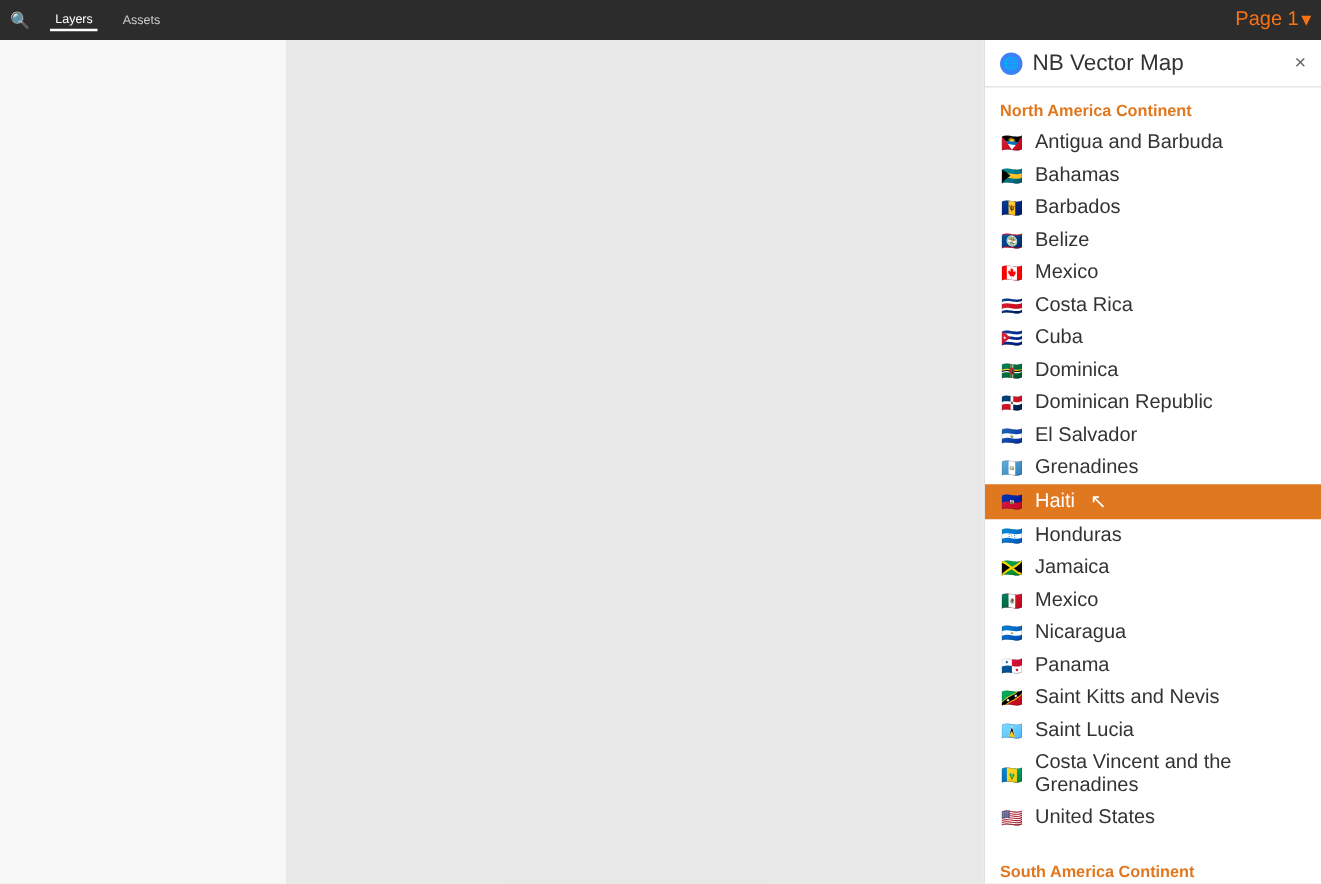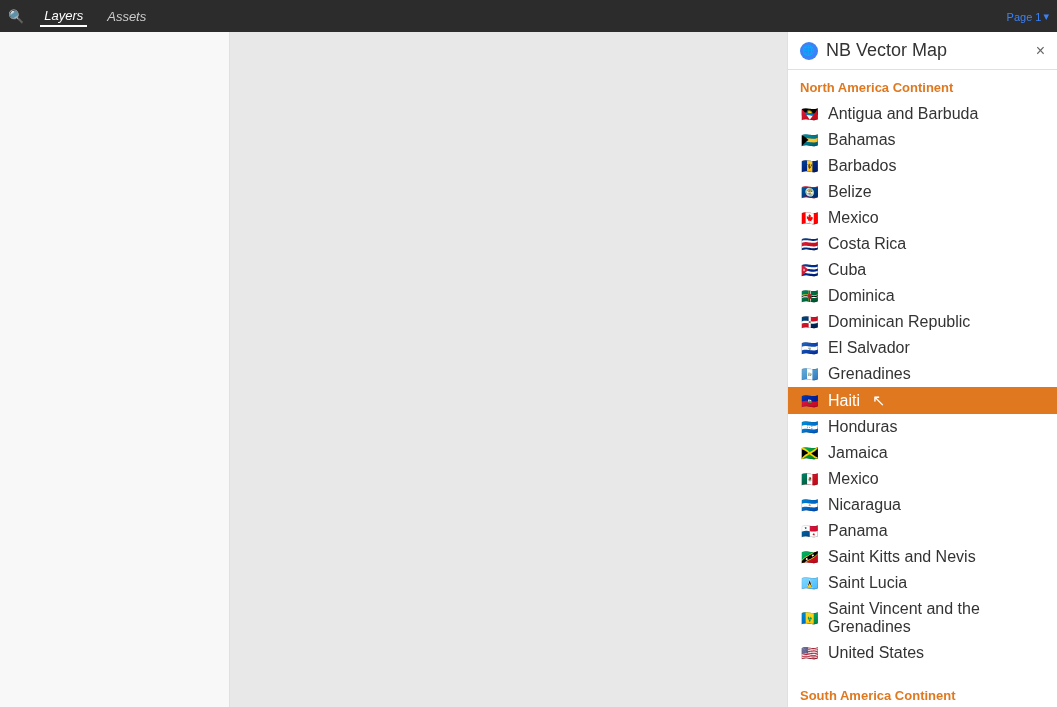--- a/index.html
+++ b/index.html
@@ -19,39 +19,38 @@
       height: 32px;
       background: #2c2c2c;
       display: flex;
       align-items: center;
       padding: 0 8px;
       gap: 16px;
       flex-shrink: 0;
     }
     .top-bar-tab {
       color: #ccc;
-      font-size: 13px;
+      font-size: 10px;
       cursor: pointer;
       padding: 2px 4px;
-      font-style: italic;
     }
     .top-bar-tab.active {
       color: #fff;
       border-bottom: 2px solid #fff;
     }
     .search-icon-top {
       color: #999;
       font-size: 13px;
     }
     .page-selector {
       margin-left: auto;
-      color: #3b82f6;
-      font-size: 11px;
-      display: flex;
-      align-items: flex-end;
+      color: #f97316;
+      font-size: 16px;
+      display: flex;
+      align-items: center;
       gap: 2px;
     }
 
     
     .main-area {
       display: flex;
       flex: 1;
       overflow: hidden;
     }
 
@@ -289,21 +288,21 @@
       <div class="country-item">
         <span class="flag-icon">🇰🇳</span>
         <span class="country-name">Saint Kitts and Nevis</span>
       </div>
       <div class="country-item">
         <span class="flag-icon">🇱🇨</span>
         <span class="country-name">Saint Lucia</span>
       </div>
       <div class="country-item">
         <span class="flag-icon">🇻🇨</span>
-        <span class="country-name">Saint Vincent and the Grenadines</span>
+        <span class="country-name">Costa Vincent and the Grenadines</span>
       </div>
       <div class="country-item">
         <span class="flag-icon">🇺🇸</span>
         <span class="country-name">United States</span>
       </div>
 
       <div style="height: 12px;"></div>
 
       <div class="section-header">South America Continent</div>
       <div class="country-item">

